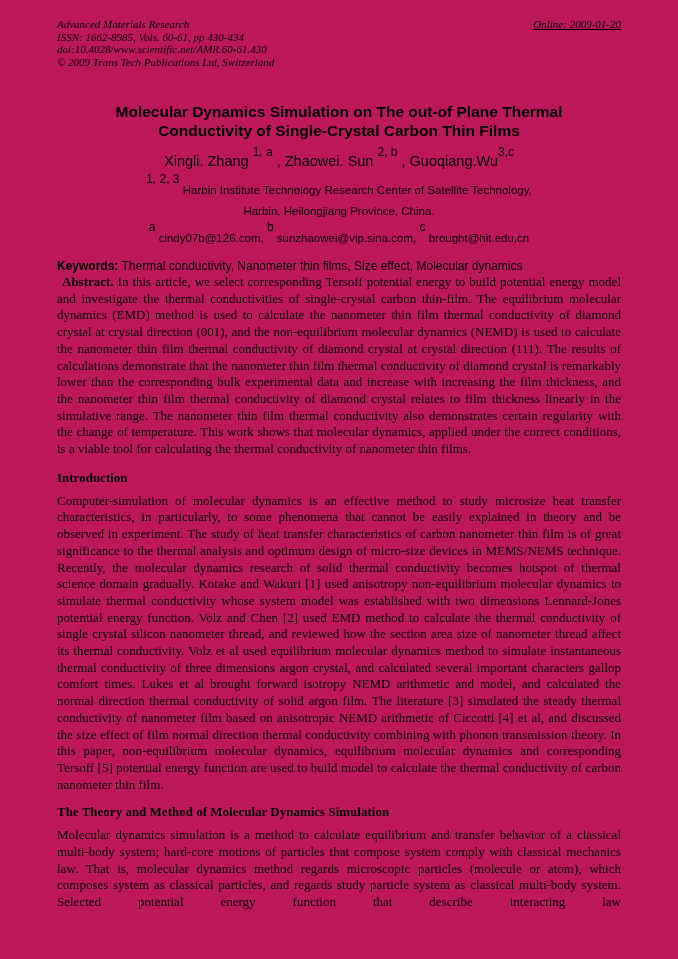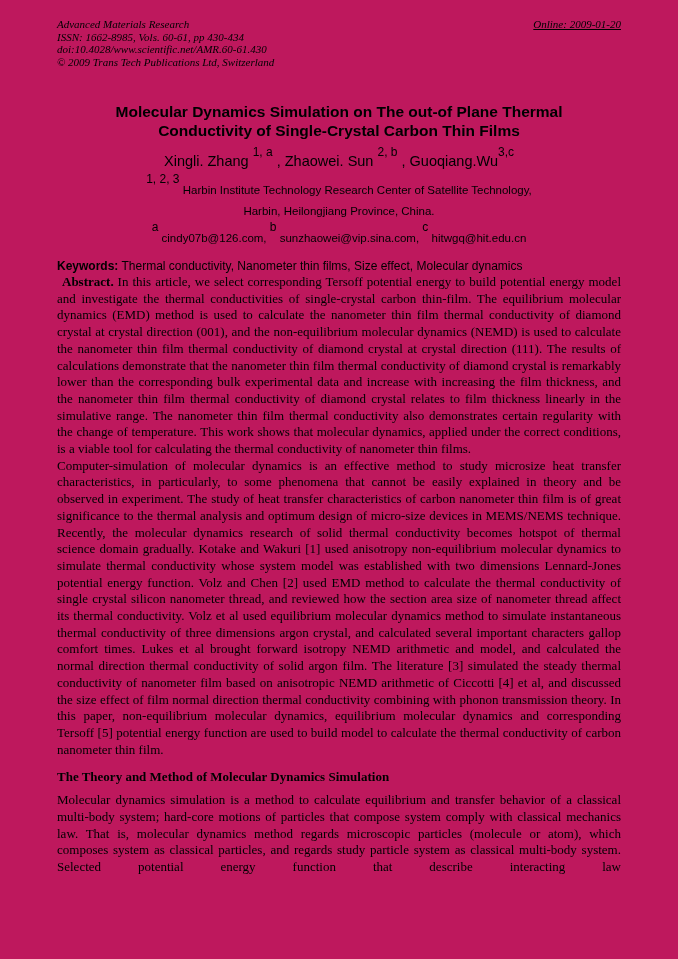--- a/index.html
+++ b/index.html
@@ -85,27 +85,28 @@
 
   <h1 class="title">Molecular Dynamics Simulation on The out-of Plane Thermal Conductivity of Single-Crystal Carbon Thin Films</h1>
 
   <div class="authors"><span>Xingli. Zhang </span><sup>1, a</sup><span> , </span><span>Zhaowei. Sun </span><sup>2, b</sup><span> , </span><span>Guoqiang.Wu</span><sup>3,c</sup></div>
 
   <div class="affil">
     <div><sup>1, 2, 3</sup> <span>Harbin Institute Technology Research Center of Satellite Technology,</span></div>
     <div>Harbin, Heilongjiang Province, China.</div>
   </div>
 
-  <div class="emails"><sup>a</sup><span> cindy07b@126.com, </span><sup>b</sup><span> sunzhaowei@vip.sina.com, </span><sup>c</sup><span> hitwgq@hit.edu.cn</span></div>
+  <div class="emails"><sup>a</sup><span> cindy07b@126.com, </span><sup>b</sup><span> sunzhaowei@vip.sina.com, </span><sup>c</sup><span> brought@hit.edu.cn</span></div>
 
   <div class="keywords"><span class="kw-label">Keywords:</span> <span>Thermal conductivity, Nanometer thin films, Size effect, Molecular dynamics</span></div>
 
   <p class="body-text abstract"><span class="ab-label">Abstract.</span> <span>In this article, we select corresponding Tersoff potential energy to build potential energy model and investigate the thermal conductivities of single-crystal carbon thin-film. The equilibrium molecular dynamics (EMD) method is used to calculate the nanometer thin film thermal conductivity of diamond crystal at crystal direction (001), and the non-equilibrium molecular dynamics (NEMD) is used to calculate the nanometer thin film thermal conductivity of diamond crystal at crystal direction (111). The results of calculations demonstrate that the nanometer thin film thermal conductivity of diamond crystal is remarkably lower than the corresponding bulk experimental data and increase with increasing the film thickness, and the nanometer thin film thermal conductivity of diamond crystal relates to film thickness linearly in the simulative range. The nanometer thin film thermal conductivity also demonstrates certain regularity with the change of temperature. This work shows that molecular dynamics, applied under the correct conditions, is a viable tool for calculating the thermal conductivity of nanometer thin films.</span></p>
 
   <section>
+    <h2 class="section-heading first">Introduction</h2>
     <p class="body-text section-body">Computer-simulation of molecular dynamics is an effective method to study microsize heat transfer characteristics, in particularly, to some phenomena that cannot be easily explained in theory and be observed in experiment. The study of heat transfer characteristics of carbon nanometer thin film is of great significance to the thermal analysis and optimum design of micro-size devices in MEMS/NEMS technique. Recently, the molecular dynamics research of solid thermal conductivity becomes hotspot of thermal science domain gradually. Kotake and Wakuri [1] used anisotropy non-equilibrium molecular dynamics to simulate thermal conductivity whose system model was established with two dimensions Lennard-Jones potential energy function. Volz and Chen [2] used EMD method to calculate the thermal conductivity of single crystal silicon nanometer thread, and reviewed how the section area size of nanometer thread affect its thermal conductivity. Volz et al used equilibrium molecular dynamics method to simulate instantaneous thermal conductivity of three dimensions argon crystal, and calculated several important characters gallop comfort times. Lukes et al brought forward isotropy NEMD arithmetic and model, and calculated the normal direction thermal conductivity of solid argon film. The literature [3] simulated the steady thermal conductivity of nanometer film based on anisotropic NEMD arithmetic of Ciccotti [4] et al, and discussed the size effect of film normal direction thermal conductivity combining with phonon transmission theory. In this paper, non-equilibrium molecular dynamics, equilibrium molecular dynamics and corresponding Tersoff [5] potential energy function are used to build model to calculate the thermal conductivity of carbon nanometer thin film.</p>
   </section>
 
   <section>
     <h2 class="section-heading">The Theory and Method of Molecular Dynamics Simulation</h2>
     <p class="body-text section-body justify-last">Molecular dynamics simulation is a method to calculate equilibrium and transfer behavior of a classical multi-body system; hard-core motions of particles that compose system comply with classical mechanics law. That is, molecular dynamics method regards microscopic particles (molecule or atom), which composes system as classical particles, and regards study particle system as classical multi-body system. Selected potential energy function that describe interacting law</p>
   </section>
 
 </div>
 

